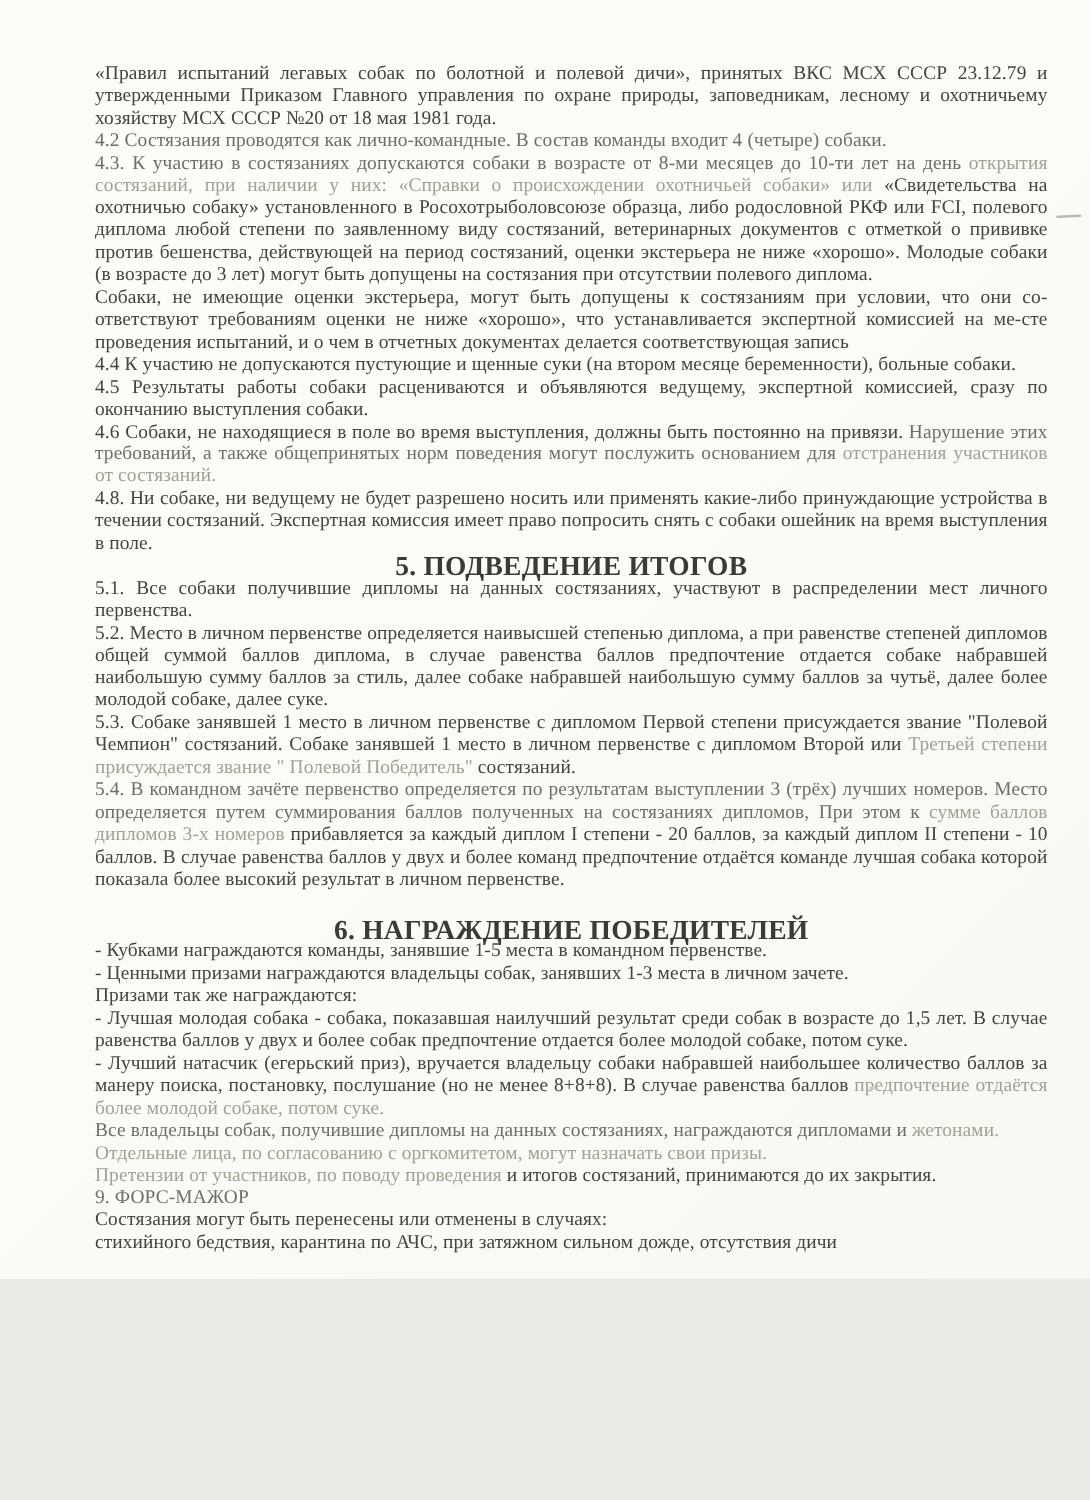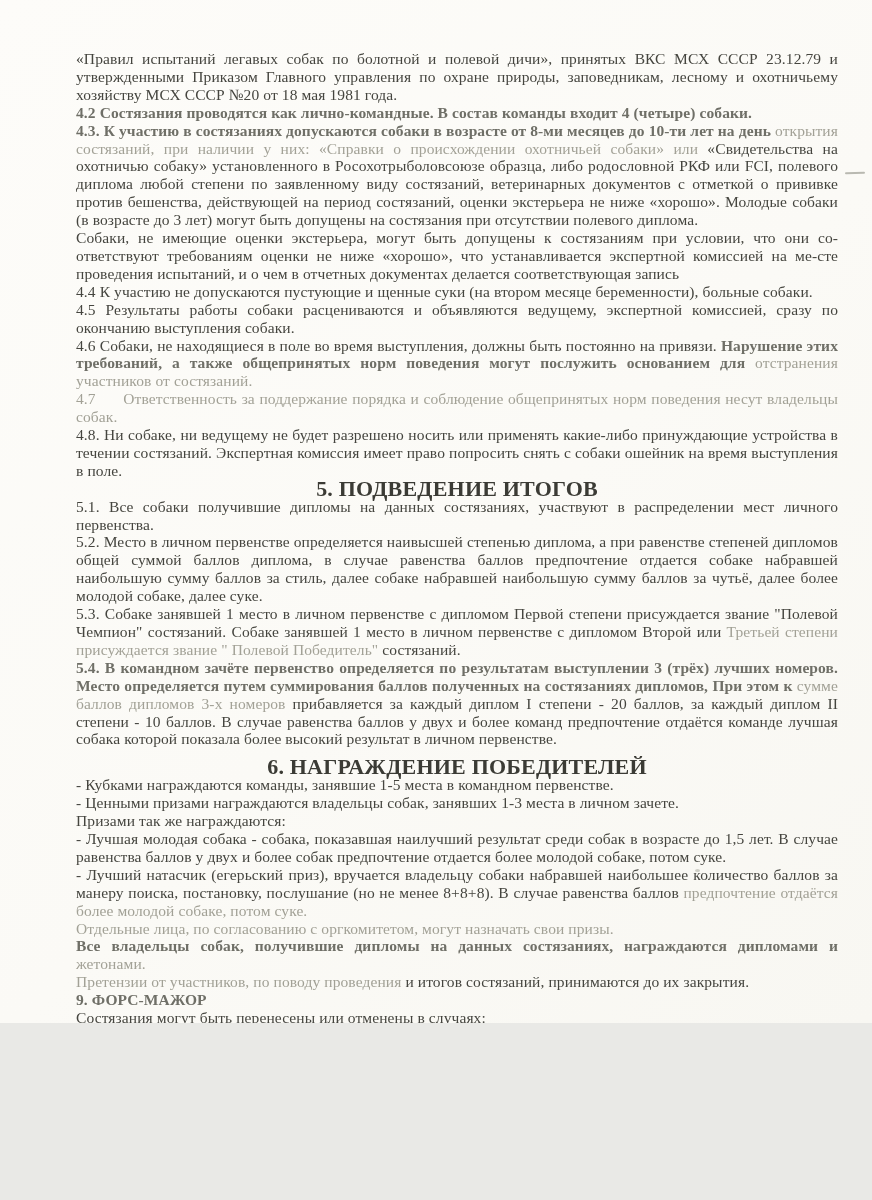--- a/index.html
+++ b/index.html
@@ -27,23 +27,23 @@
     text-align: justify;
   }
   .heading {
     margin: 0;
     text-align: center;
     font-weight: bold;
     font-size: 22px;
     color: #3b3b35;
     letter-spacing: 0.2px;
   }
-  .gap-before { margin-top: 10px; }
+  .gap-before { margin-top: 22px; }
   .tone-dark   { color: #45453f; }
-  .tone-medium { color: #6f6f67; font-weight: bold; }
+  .tone-medium { color: #6f6f67; }
   .tone-faded  { color: #a2a196; }
   .scan-dash {
     position: absolute;
     left: 845px; top: 172px;
     width: 20px; height: 2px;
     background: #b9b9b1;
     border-radius: 1px;
     transform: rotate(-2deg);
   }
   .scan-speck {
@@ -59,35 +59,34 @@
 
 <div class="page">
   <div class="doc-body">
       <div class="para"><span class="tone-dark">«Правил испытаний легавых собак по болотной и полевой дичи», принятых ВКС МСХ СССР 23.12.79 и утвержденными Приказом Главного управления по охране природы, заповедникам, лесному и охотничьему хозяйству МСХ СССР №20 от 18 мая 1981 года.</span></div>
       <div class="para"><span class="tone-medium">4.2 Состязания проводятся как лично-командные. В состав команды входит 4 (четыре) собаки.</span></div>
       <div class="para"><span class="tone-medium">4.3. К участию в состязаниях допускаются собаки в возрасте от 8-ми месяцев до 10-ти лет на день </span><span class="tone-faded">открытия состязаний, при наличии у них: «Справки о происхождении охотничьей собаки» или </span><span class="tone-dark">«Свидетельства на охотничью собаку» установленного в Росохотрыболовсоюзе образца, либо родословной РКФ или FCI, полевого диплома любой степени по заявленному виду состязаний, ветеринарных документов с отметкой о прививке против бешенства, действующей на период состязаний, оценки экстерьера не ниже «хорошо». Молодые собаки (в возрасте до 3 лет) могут быть допущены на состязания при отсутствии полевого диплома.</span></div>
       <div class="para"><span class="tone-dark">Собаки, не имеющие оценки экстерьера, могут быть допущены к состязаниям при условии, что они со-ответствуют требованиям оценки не ниже «хорошо», что устанавливается экспертной комиссией на ме-сте проведения испытаний, и о чем в отчетных документах делается соответствующая запись</span></div>
       <div class="para"><span class="tone-dark">4.4 К участию не допускаются пустующие и щенные суки (на втором месяце беременности), больные собаки.</span></div>
       <div class="para"><span class="tone-dark">4.5 Результаты работы собаки расцениваются и объявляются ведущему, экспертной комиссией, сразу по окончанию выступления собаки.</span></div>
       <div class="para"><span class="tone-dark">4.6 Собаки, не находящиеся в поле во время выступления, должны быть постоянно на привязи. </span><span class="tone-medium">Нарушение этих требований, а также общепринятых норм поведения могут послужить основанием для </span><span class="tone-faded">отстранения участников от состязаний.</span></div>
-      <div class="para"><span class="tone-faded">4.7&nbsp;&nbsp;&nbsp;&nbsp;&nbsp;&nbsp;Ответственность за поддержание порядка и соблюдение общепринятых норм поведения несут владельцы собак.</span></div>
       <div class="para"><span class="tone-dark">4.8. Ни собаке, ни ведущему не будет разрешено носить или применять какие-либо принуждающие устройства в течении состязаний. Экспертная комиссия имеет право попросить снять с собаки ошейник на время выступления в поле.</span></div>
       <div class="heading">5. ПОДВЕДЕНИЕ ИТОГОВ</div>
       <div class="para"><span class="tone-dark">5.1. Все собаки получившие дипломы на данных состязаниях, участвуют в распределении мест личного первенства.</span></div>
       <div class="para"><span class="tone-dark">5.2. Место в личном первенстве определяется наивысшей степенью диплома, а при равенстве степеней дипломов общей суммой баллов диплома, в случае равенства баллов предпочтение отдается собаке набравшей наибольшую сумму баллов за стиль, далее собаке набравшей наибольшую сумму баллов за чутьё, далее более молодой собаке, далее суке.</span></div>
       <div class="para"><span class="tone-dark">5.3. Собаке занявшей 1 место в личном первенстве с дипломом Первой степени присуждается звание "Полевой Чемпион" состязаний. Собаке занявшей 1 место в личном первенстве с дипломом Второй или </span><span class="tone-faded">Третьей степени присуждается звание " Полевой Победитель" </span><span class="tone-dark">состязаний.</span></div>
       <div class="para"><span class="tone-medium">5.4. В командном зачёте первенство определяется по результатам выступлении 3 (трёх) лучших номеров. Место определяется путем суммирования баллов полученных на состязаниях дипломов, При этом к </span><span class="tone-faded">сумме баллов дипломов 3-х номеров </span><span class="tone-dark">прибавляется за каждый диплом I степени - 20 баллов, за каждый диплом II степени - 10 баллов. В случае равенства баллов у двух и более команд предпочтение отдаётся команде лучшая собака которой показала более высокий результат в личном первенстве.</span></div>
       <div class="heading gap-before">6. НАГРАЖДЕНИЕ ПОБЕДИТЕЛЕЙ</div>
       <div class="para"><span class="tone-dark">- Кубками награждаются команды, занявшие 1-5 места в командном первенстве.</span></div>
       <div class="para"><span class="tone-dark">- Ценными призами награждаются владельцы собак, занявших 1-3 места в личном зачете.</span></div>
       <div class="para"><span class="tone-dark">Призами так же награждаются:</span></div>
       <div class="para"><span class="tone-dark">- Лучшая молодая собака - собака, показавшая наилучший результат среди собак в возрасте до 1,5 лет. В случае равенства баллов у двух и более собак предпочтение отдается более молодой собаке, потом суке.</span></div>
       <div class="para"><span class="tone-dark">- Лучший натасчик (егерьский приз), вручается владельцу собаки набравшей наибольшее количество баллов за манеру поиска, постановку, послушание (но не менее 8+8+8). В случае равенства баллов </span><span class="tone-faded">предпочтение отдаётся более молодой собаке, потом суке.</span></div>
+      <div class="para"><span class="tone-medium">Все владельцы собак, получившие дипломы на данных состязаниях, награждаются дипломами и </span><span class="tone-faded">жетонами.</span></div>
       <div class="para"><span class="tone-faded">Отдельные лица, по согласованию с оргкомитетом, могут назначать свои призы.</span></div>
-      <div class="para"><span class="tone-medium">Все владельцы собак, получившие дипломы на данных состязаниях, награждаются дипломами и </span><span class="tone-faded">жетонами.</span></div>
       <div class="para"><span class="tone-faded">Претензии от участников, по поводу проведения </span><span class="tone-dark">и итогов состязаний, принимаются до их закрытия.</span></div>
       <div class="para"><span class="tone-medium">9. ФОРС-МАЖОР</span></div>
       <div class="para"><span class="tone-dark">Состязания могут быть перенесены или отменены в случаях:</span></div>
       <div class="para"><span class="tone-dark">стихийного бедствия, карантина по АЧС, при затяжном сильном дожде, отсутствия дичи</span></div>
     </div>
   <div class="scan-dash"></div>
   <div class="scan-speck"></div>
 </div>
 
 </body></html>

